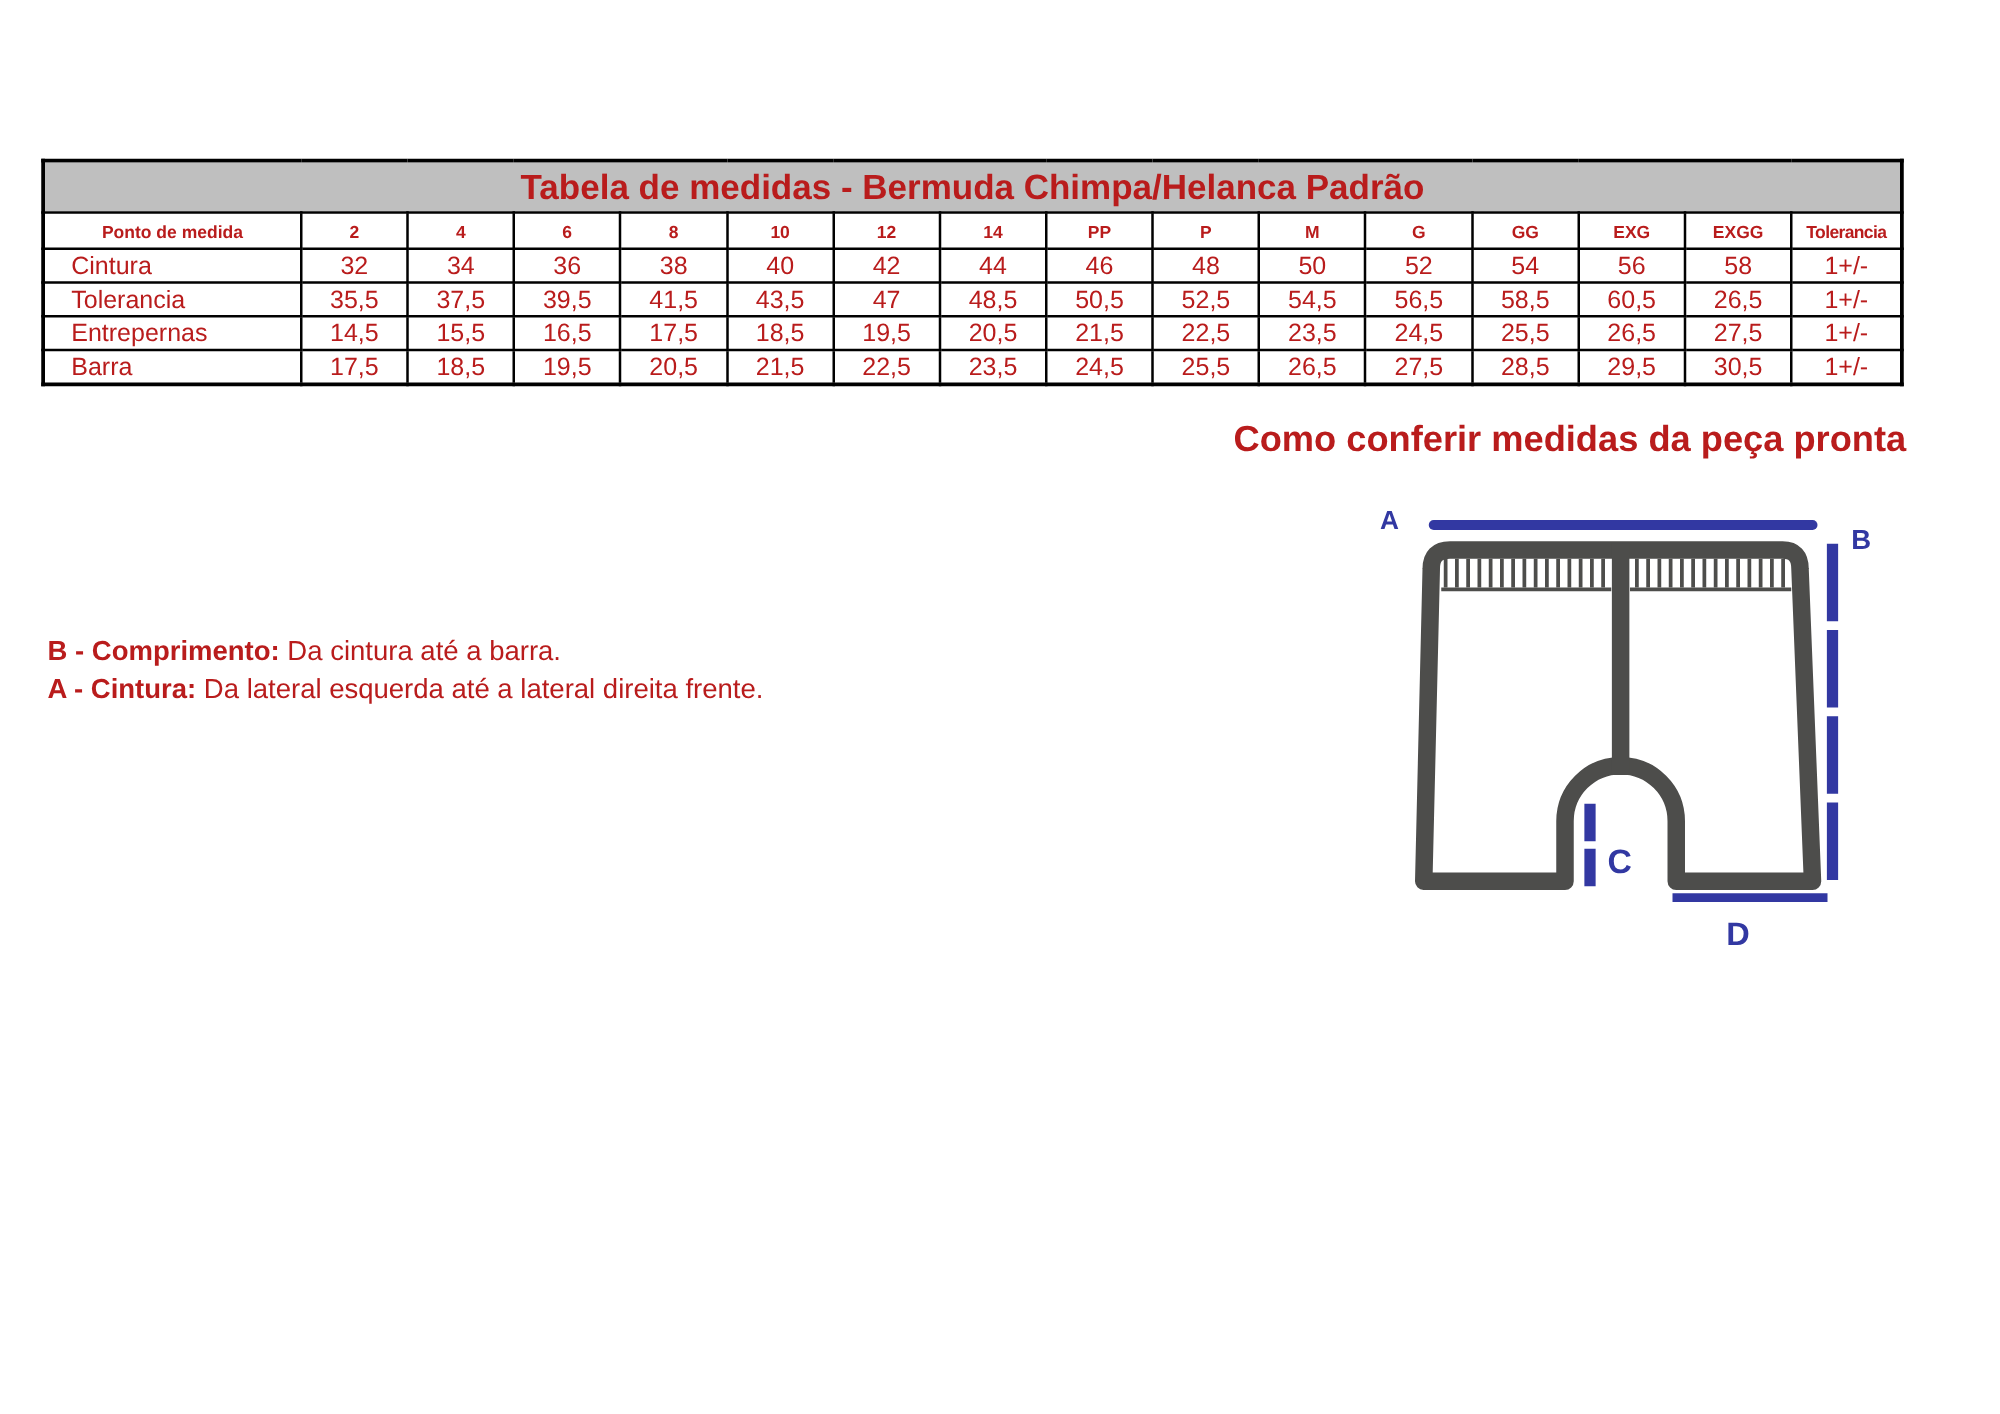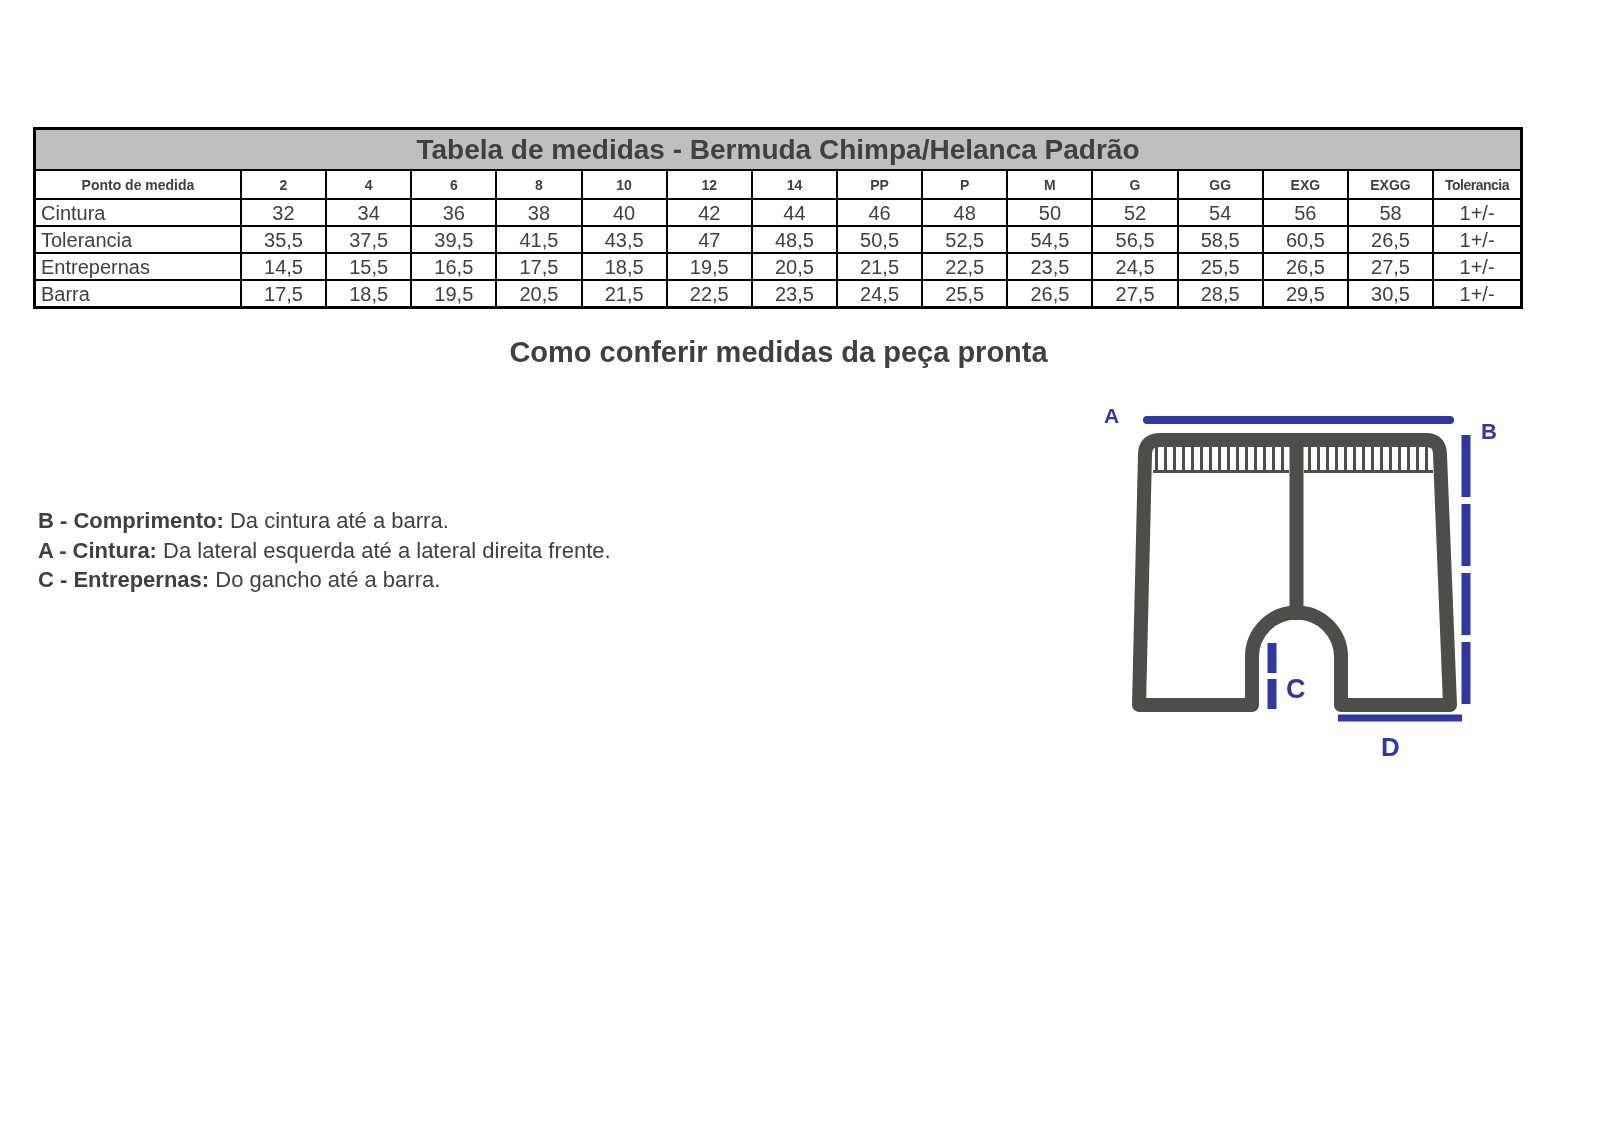--- a/index.html
+++ b/index.html
@@ -3,45 +3,45 @@
 <meta charset="utf-8">
 <style>
   :root{
     --accent:#3238a2;
     --outline:#4d4d4b;
     --title-bg:#bfbfbf;
   }
   html,body{margin:0;padding:0;background:#ffffff;}
   .page{
     position:relative;width:1600px;height:1131px;background:#ffffff;
-    font-family:"Liberation Sans",sans-serif;color:#404040;overflow:hidden;
+    font-family:"Liberation Sans",sans-serif;color:#b91c1c;overflow:hidden;
   }
 
   
   .size-table{
     position:absolute;left:33px;top:127px;width:1490px;
     border-collapse:collapse;table-layout:fixed;
     border:3px solid #000;
   }
   .size-table th,.size-table td{
     border:2px solid #000;text-align:center;vertical-align:middle;
     padding:0;font-size:20px;line-height:1;white-space:nowrap;overflow:hidden;
   }
   .title-row th{
     background:var(--title-bg);font-size:28px;font-weight:700;height:39px;
   }
   .header-row th{height:27px;font-weight:700;font-size:14px;}
   .header-row th.col-tol{font-size:14px;letter-spacing:-0.5px;}
   .size-table tbody td{height:25px;}
-  .size-table tbody td.row-label{text-align:left;padding-left:5px;}
+  .size-table tbody td.row-label{text-align:left;padding-left:21px;}
 
   
   .section-heading{
-    position:absolute;left:16px;top:336px;width:1525px;margin:0;
-    text-align:center;font-size:29px;font-weight:700;
+    position:absolute;left:0;top:336px;width:1525px;margin:0;
+    text-align:right;font-size:29px;font-weight:700;
   }
 
   
   .legend{position:absolute;left:38px;top:506px;font-size:22px;line-height:29.5px;}
   .legend .term{font-weight:700;}
 
   
   .diagram{position:absolute;left:1080px;top:385px;width:420px;height:385px;}
   .shorts-stroke{stroke:var(--outline);fill:none;}
   .rib-line{fill:var(--outline);}
@@ -178,24 +178,20 @@
 
   <div class="legend">
     <div class="legend-line">
       <span class="term">B - Comprimento:</span>
       <span class="desc">Da cintura até a barra.</span>
     </div>
     <div class="legend-line">
       <span class="term">A - Cintura:</span>
       <span class="desc">Da lateral esquerda até a lateral direita frente.</span>
     </div>
-    <div class="legend-line">
-      <span class="term">C - Entrepernas:</span>
-      <span class="desc">Do gancho até a barra.</span>
-    </div>
   </div>
 
   <div class="diagram">
     <svg width="420" height="385" viewBox="0 0 420 385" xmlns="http://www.w3.org/2000/svg">
       <defs>
         <pattern id="rib" width="9" height="23" patternUnits="userSpaceOnUse">
           <rect class="rib-line" x="3" y="0" width="3" height="23"></rect>
         </pattern>
       </defs>
 

